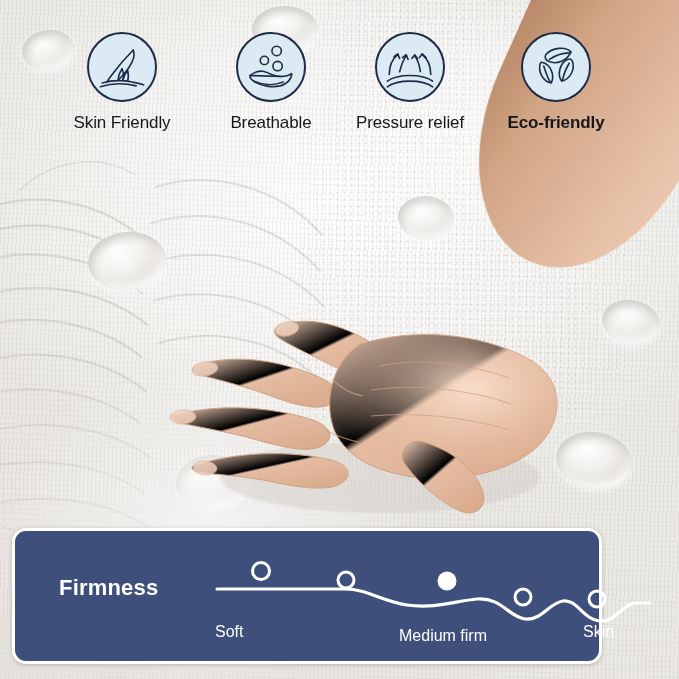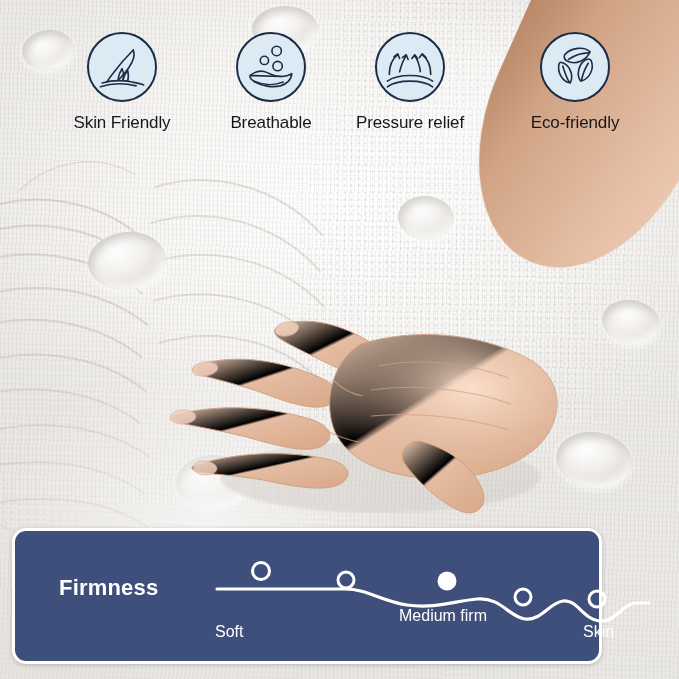--- a/index.html
+++ b/index.html
@@ -113,21 +113,21 @@
   .firmness-title{
     position:absolute;left:44px;top:44px;
     color:#ffffff;font-size:22px;font-weight:bold;letter-spacing:.2px;
   }
   .scale{position:absolute;left:0;top:0;width:649px;height:130px;}
   .scale svg{width:100%;height:100%;display:block;}
   .scale-label{
     position:absolute;color:#ffffff;font-size:16px;white-space:nowrap;
   }
   .lbl-soft{left:200px;top:92px;}
-  .lbl-medium{left:384px;top:76px;}
+  .lbl-medium{left:384px;top:96px;}
   .lbl-firm{left:568px;top:92px;}
 </style>
 </head>
 <body>
 
 <div class="stage">
 
   <div class="photo">
     <div class="photo-base"></div>
 
@@ -275,21 +275,21 @@
             <path d="M57,43 C57,33 53,26 48,22"></path>
             <path d="M45,25 L48,21 L52,25"></path>
             <path d="M11,50 C22,42 48,42 59,50"></path>
             <path d="M11,56 C22,48 48,48 59,56"></path>
           </g>
         </svg>
       </div>
       <div class="feature-label">Pressure relief</div>
     </div>
 
-    <div class="feature" style="left:495px;top:32px;">
+    <div class="feature" style="left:476px;top:32px;font-weight:bold;">
       <div class="badge">
         <svg viewBox="0 0 70 70" aria-hidden="true">
           <g fill="none" stroke="#1d2b47" stroke-width="1.7" stroke-linecap="round" stroke-linejoin="round">
             <path d="M24,22 C31,14 45,13 51,19 C47,28 36,33 27,29 C24,27.5 23,25 24,22 Z"></path>
             <path d="M28,27 C34,23 42,20 49,20"></path>
             <path d="M20,30 C29,32 34,43 30,52 C22,51 16,41 18,32 C18.5,30.5 19,30 20,30 Z"></path>
             <path d="M22,34 C24,40 26,47 29,51"></path>
             <path d="M52,28 C56,37 50,48 41,50 C36,43 39,31 47,27 C49.5,26 51,26.5 52,28 Z"></path>
             <path d="M49,31 C46,36 43,43 42,49"></path>
           </g>

